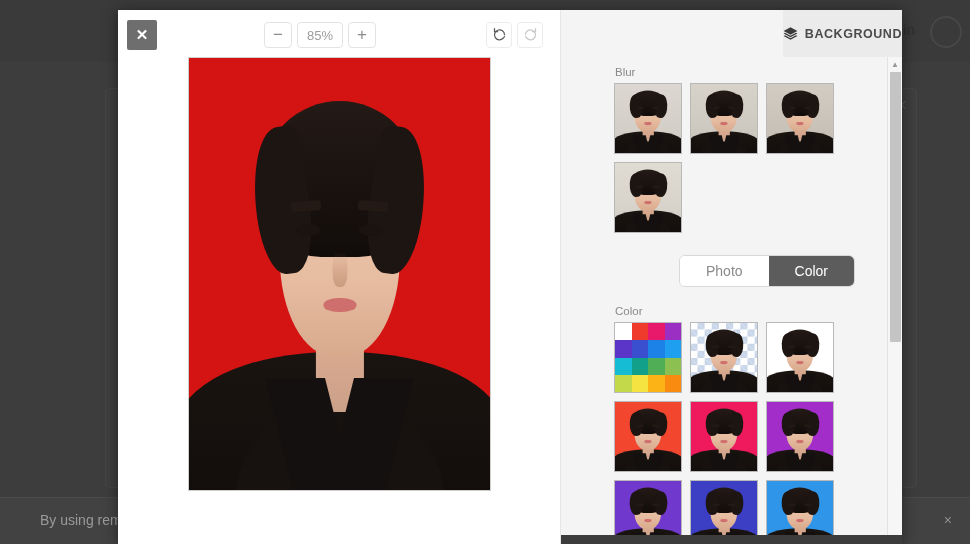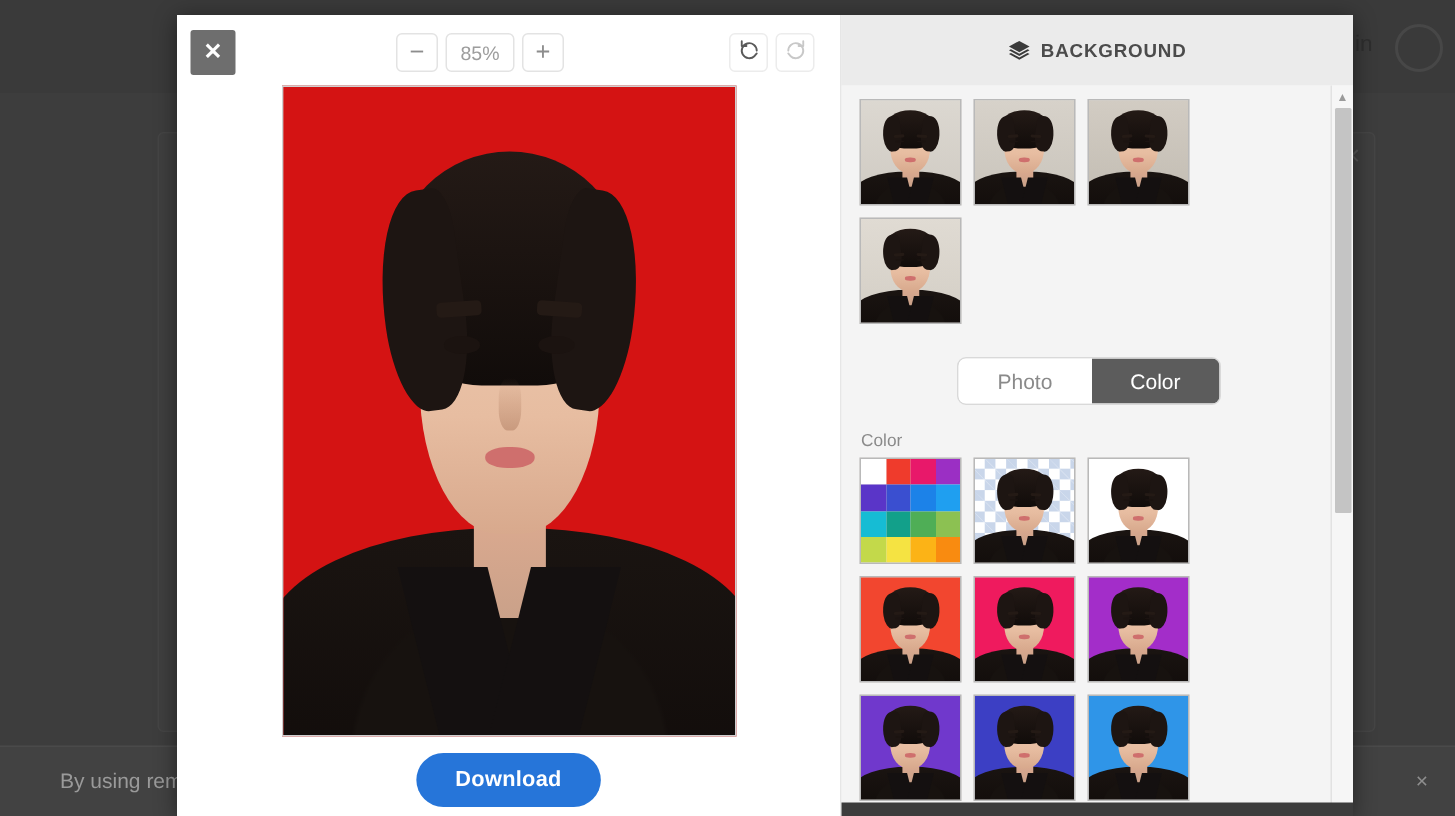--- a/index.html
+++ b/index.html
@@ -139,21 +139,21 @@
     position:absolute;left:50%;top:492px;transform:translateX(-50%);
     background:#2675d9;color:#fff;border:none;border-radius:19px;
     padding:10px 26px;font-size:14.5px;font-weight:700;cursor:pointer;
     letter-spacing:.2px;
   }
 
   
   #side-panel{
     position:relative;width:342px;height:534px;flex:0 0 342px;
     background:#f4f4f4;border-left:1px solid #e6e6e6;box-sizing:border-box;
-    display:flex;flex-direction:column;
+    display:flex;flex-direction:column;align-items:flex-end;
   }
   #panel-tabs{display:flex;height:47px;background:#ebebeb;flex:0 0 47px;}
   .tab{
     flex:1;display:flex;align-items:center;justify-content:center;gap:7px;
     font-size:12.5px;font-weight:700;letter-spacing:.55px;color:#4b4b4b;cursor:pointer;
     background:#ebebeb;
   }
   .tab.active{background:#ffffff;color:#333;}
   .tab .ticon{display:flex;align-items:center;}
 
@@ -275,40 +275,40 @@
         <div class="p-hair-r"></div>
         <div class="p-brow-l"></div>
         <div class="p-brow-r"></div>
         <div class="p-eye-l"></div>
         <div class="p-eye-r"></div>
         <div class="p-nose"></div>
         <div class="p-lips"></div>
       </div>
     </div>
 
-    <button id="download-btn">Download</button>
   </div>
 
   <div id="side-panel">
 
     <div id="panel-tabs">
       <div class="tab">
         <span class="ticon">
           <svg width="15" height="15" viewBox="0 0 24 24" fill="#3a3a3a">
             <path d="M12 2 1 8l11 6 11-6-11-6z"></path>
             <path d="M1 12l11 6 11-6-2.2-1.2L12 15.6 3.2 10.8 1 12z"></path>
             <path d="M1 16l11 6 11-6-2.2-1.2L12 19.6 3.2 14.8 1 16z"></path>
           </svg>
         </span>
         <span>BACKGROUND</span>
       </div>
     </div>
 
     <div id="panel-body">
 
+      <div class="section-label">Blur</div>
       <div class="thumb-grid">
         <div class="thumb">
           <div class="portrait">
               <div class="p-bg blurbg-0"></div>
             <div class="p-shoulders"></div>
               <div class="p-neck"></div>
             <div class="p-collar-l"></div>
               <div class="p-collar-r"></div>
             <div class="p-face"></div>
               <div class="p-hair"></div>

